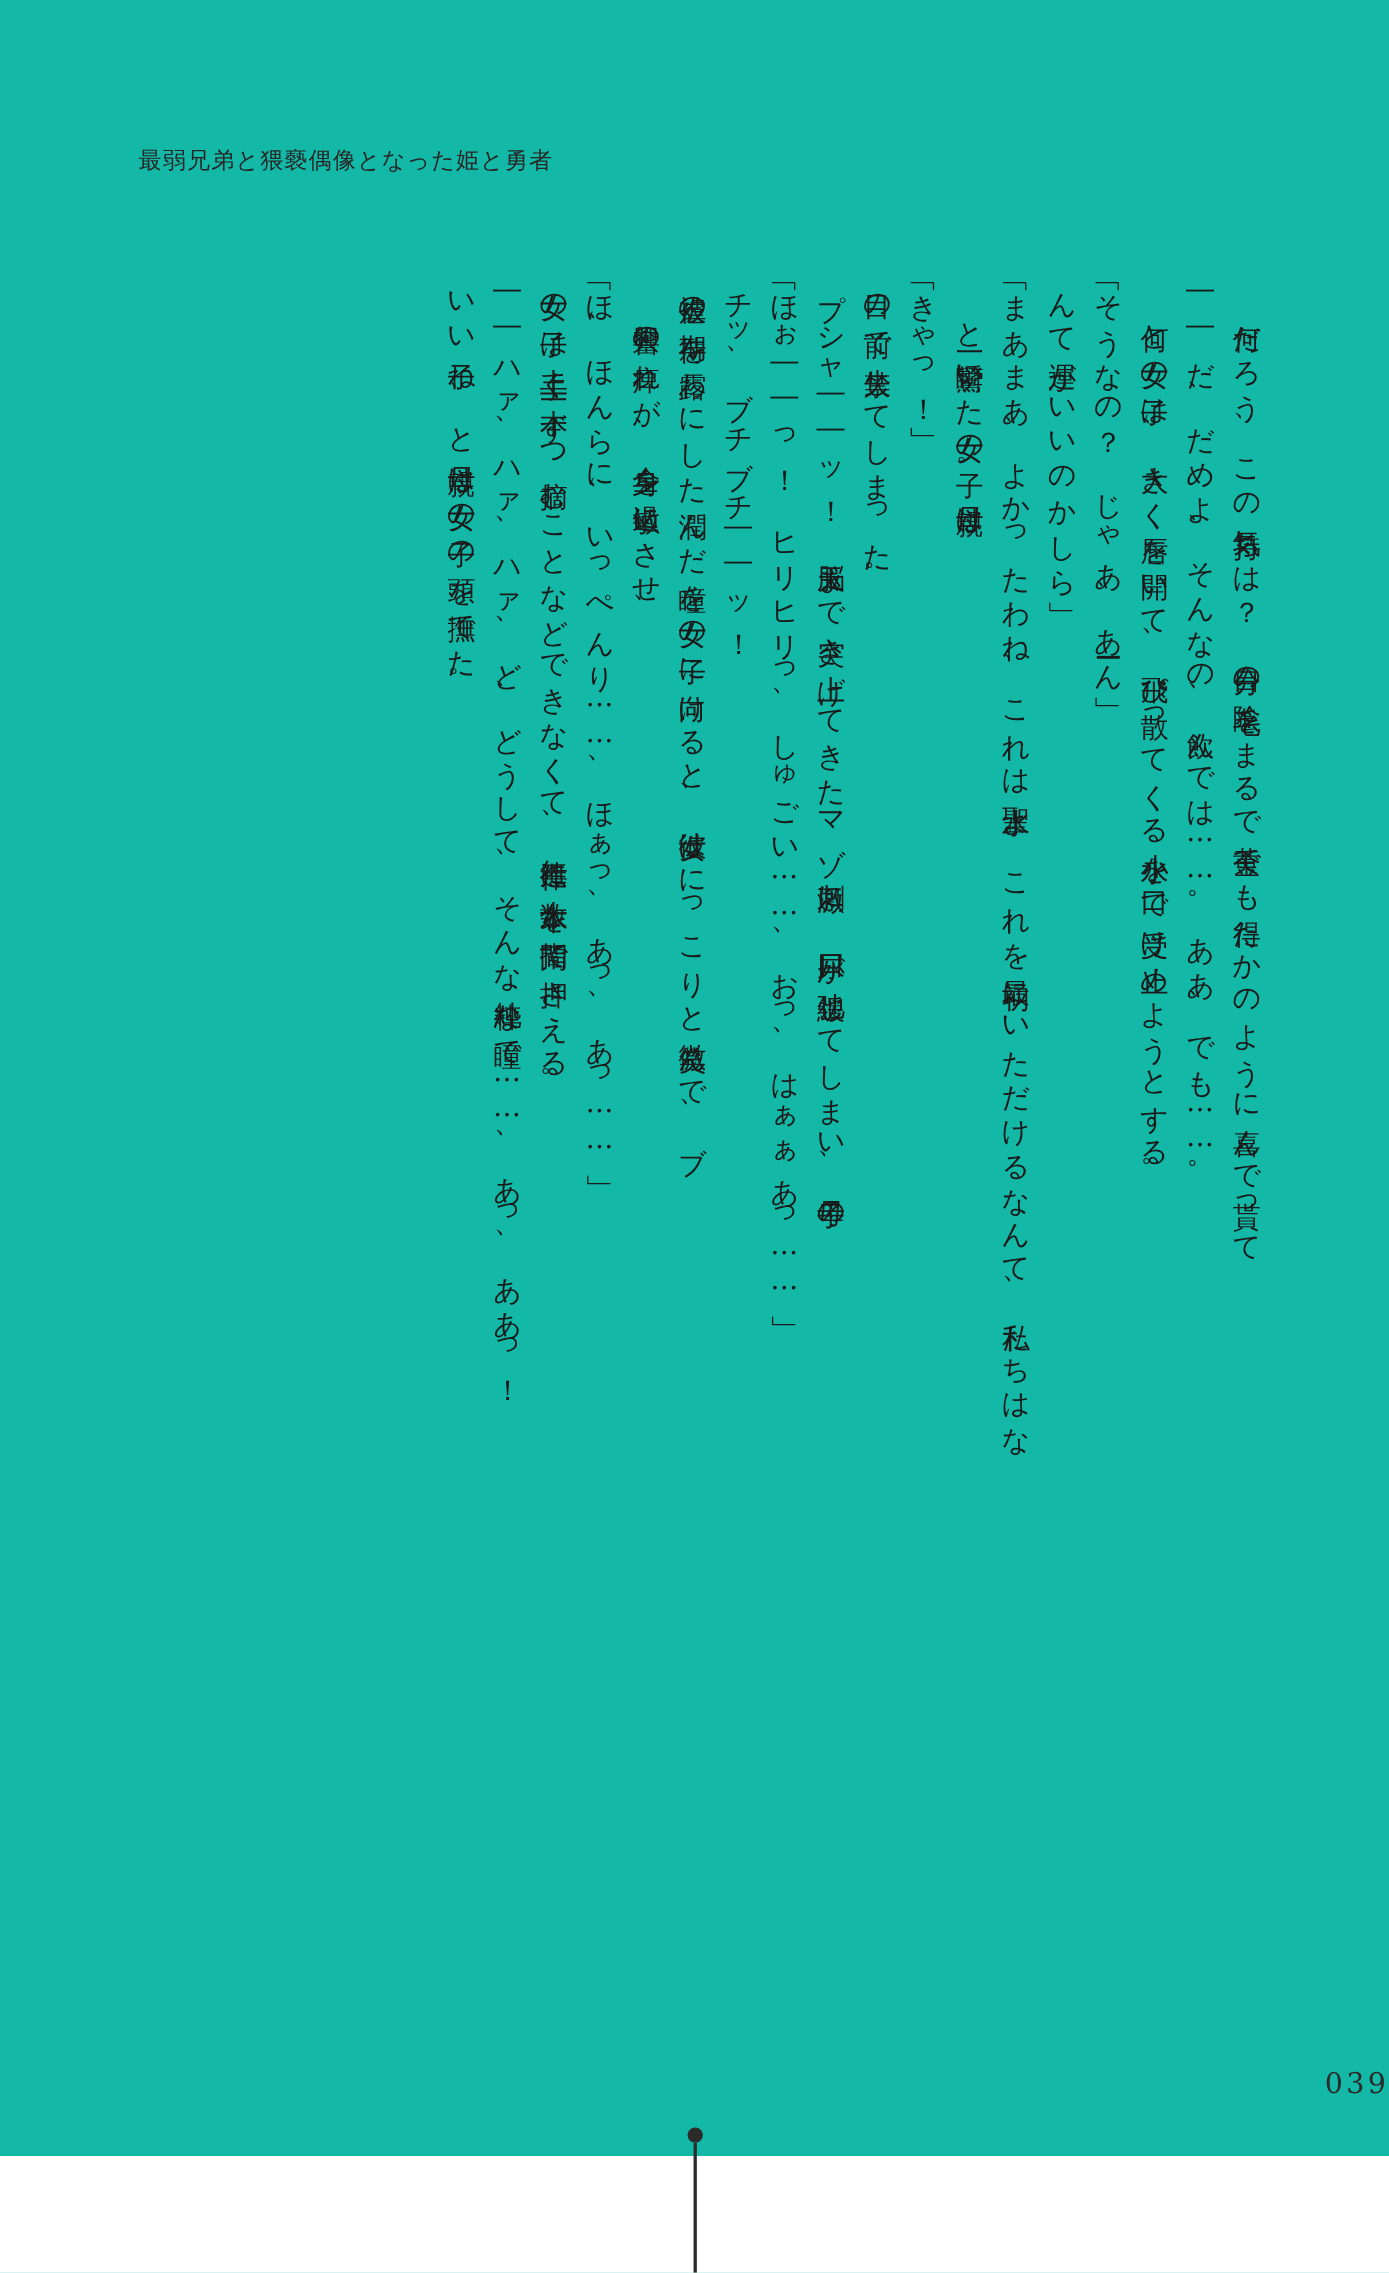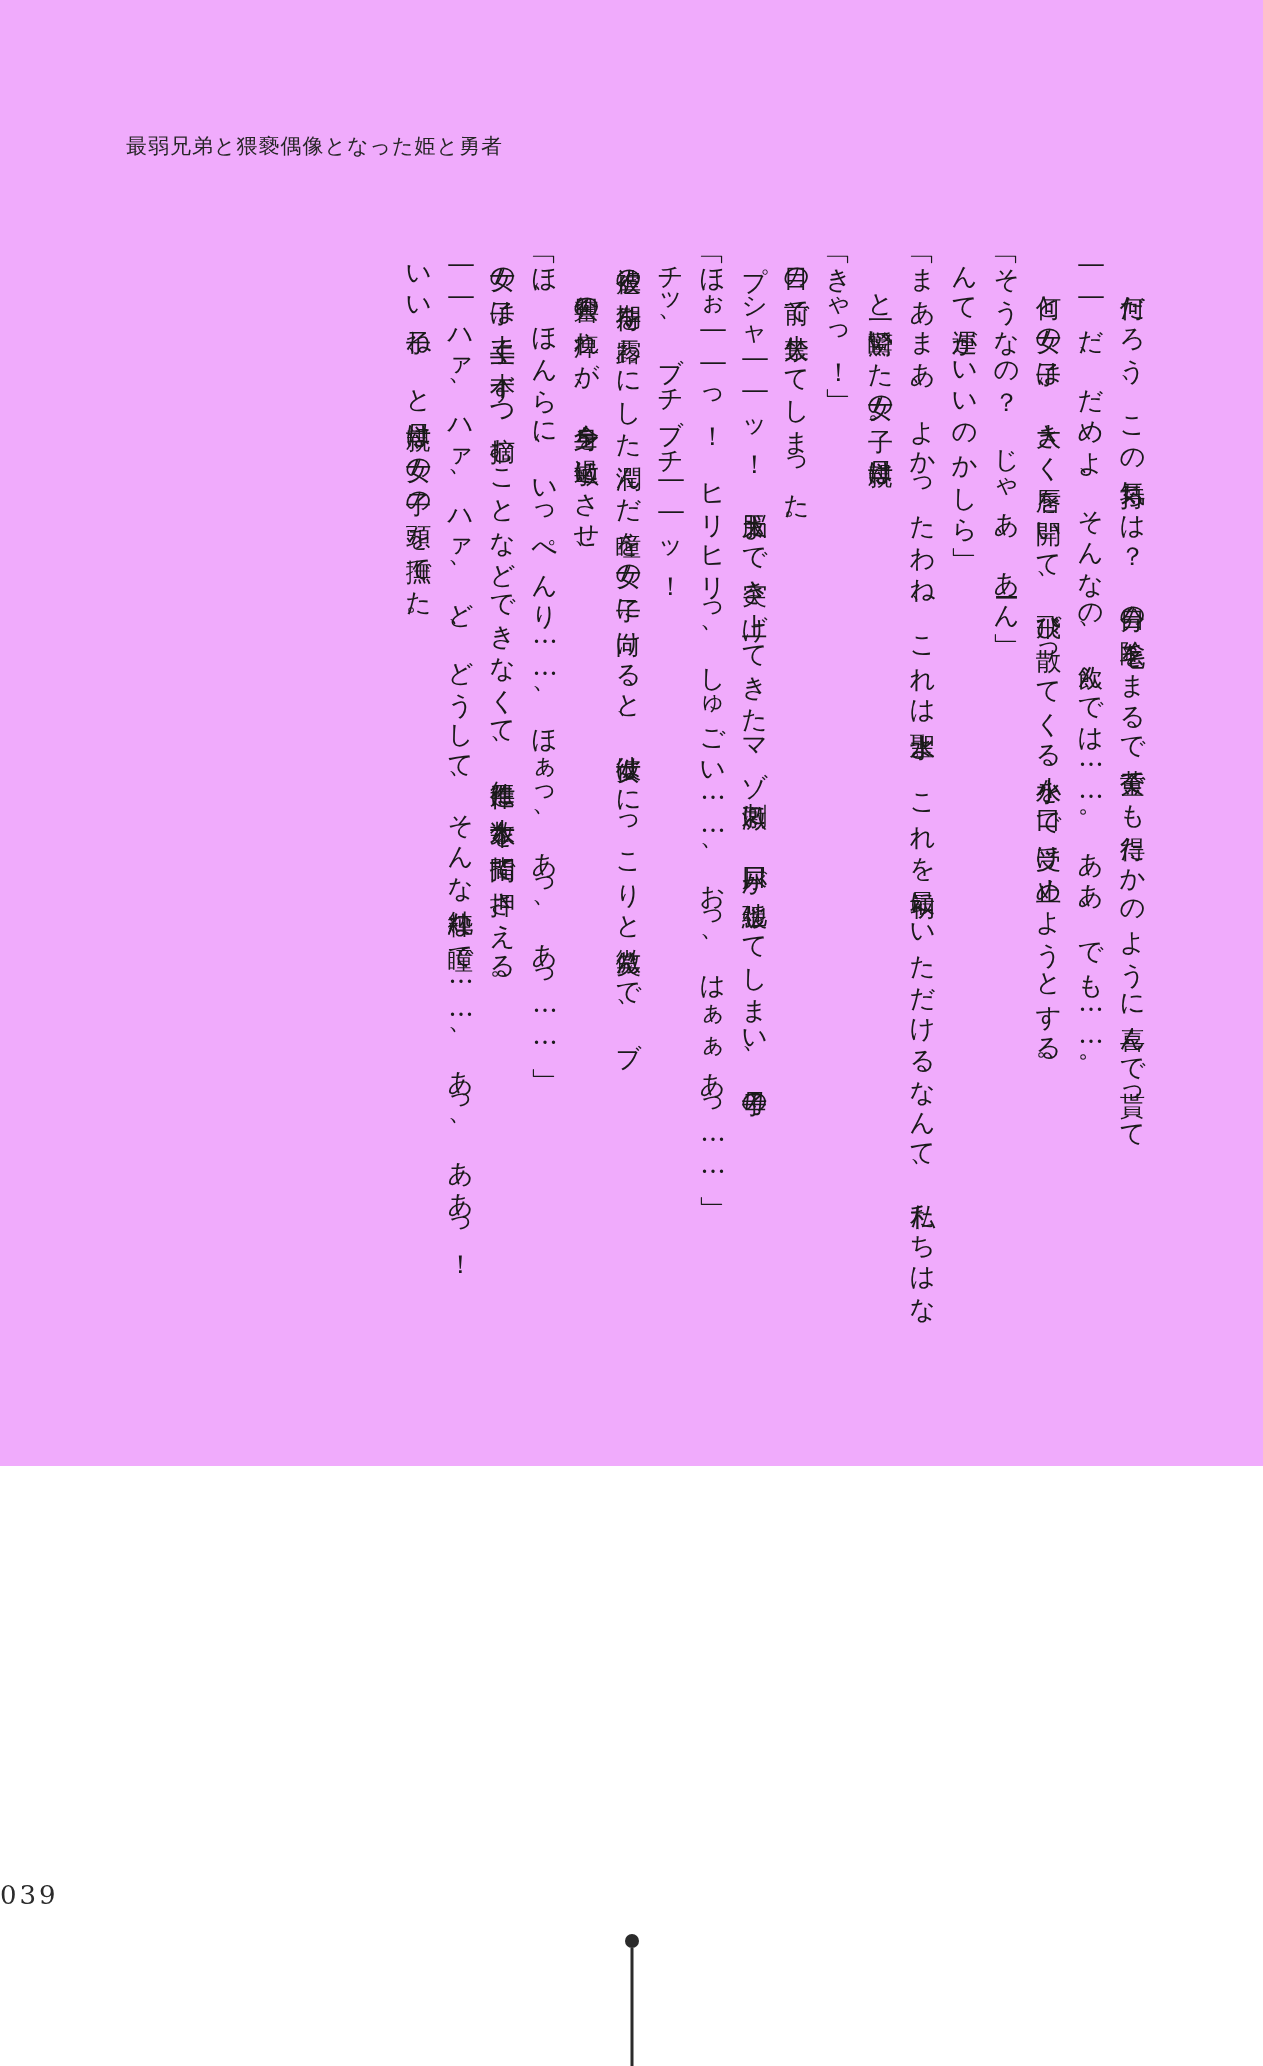--- a/index.html
+++ b/index.html
@@ -14,22 +14,22 @@
     color: #1a1a1a;
     position: relative;
     overflow: hidden;
   }
 
   .page {
     position: absolute;
     left: 0;
     top: 0;
     width: 1263px;
-    height: 1466px;
-    background: #f0abfc;
+    height: 1960px;
+    background: #14b8a6;
   }
 
   
   .running-header {
     position: absolute;
     left: 126px;
     top: 132px;
     font-size: 21px;
     letter-spacing: 1px;
     color: #262626;
@@ -67,21 +67,21 @@
   .line.indent {
     padding-top: 28px;
   }
 
   
   .folio {
     position: absolute;
     left: 0;
     right: 0;
     top: 1880px;
-    text-align: left;
+    text-align: right;
     font-size: 26px;
     letter-spacing: 3px;
     color: #2b2b2b;
     font-family: "DejaVu Serif", "Liberation Serif", serif;
   }
 
   
   .folio-mark {
     position: absolute;
     left: 50%;

